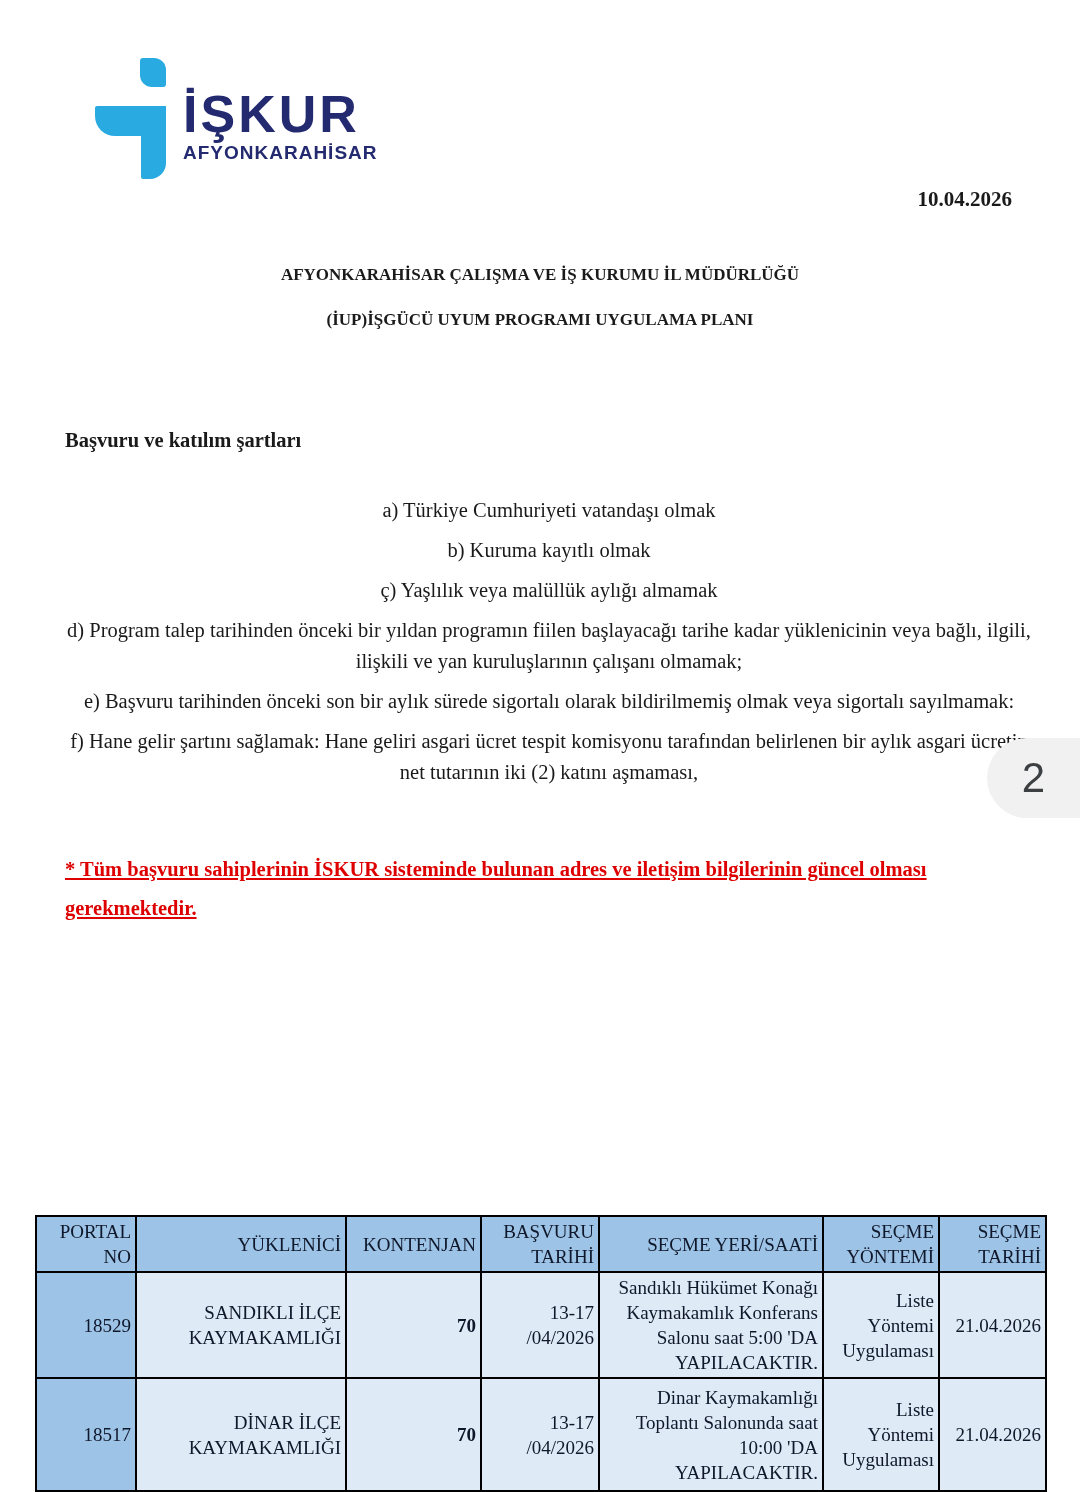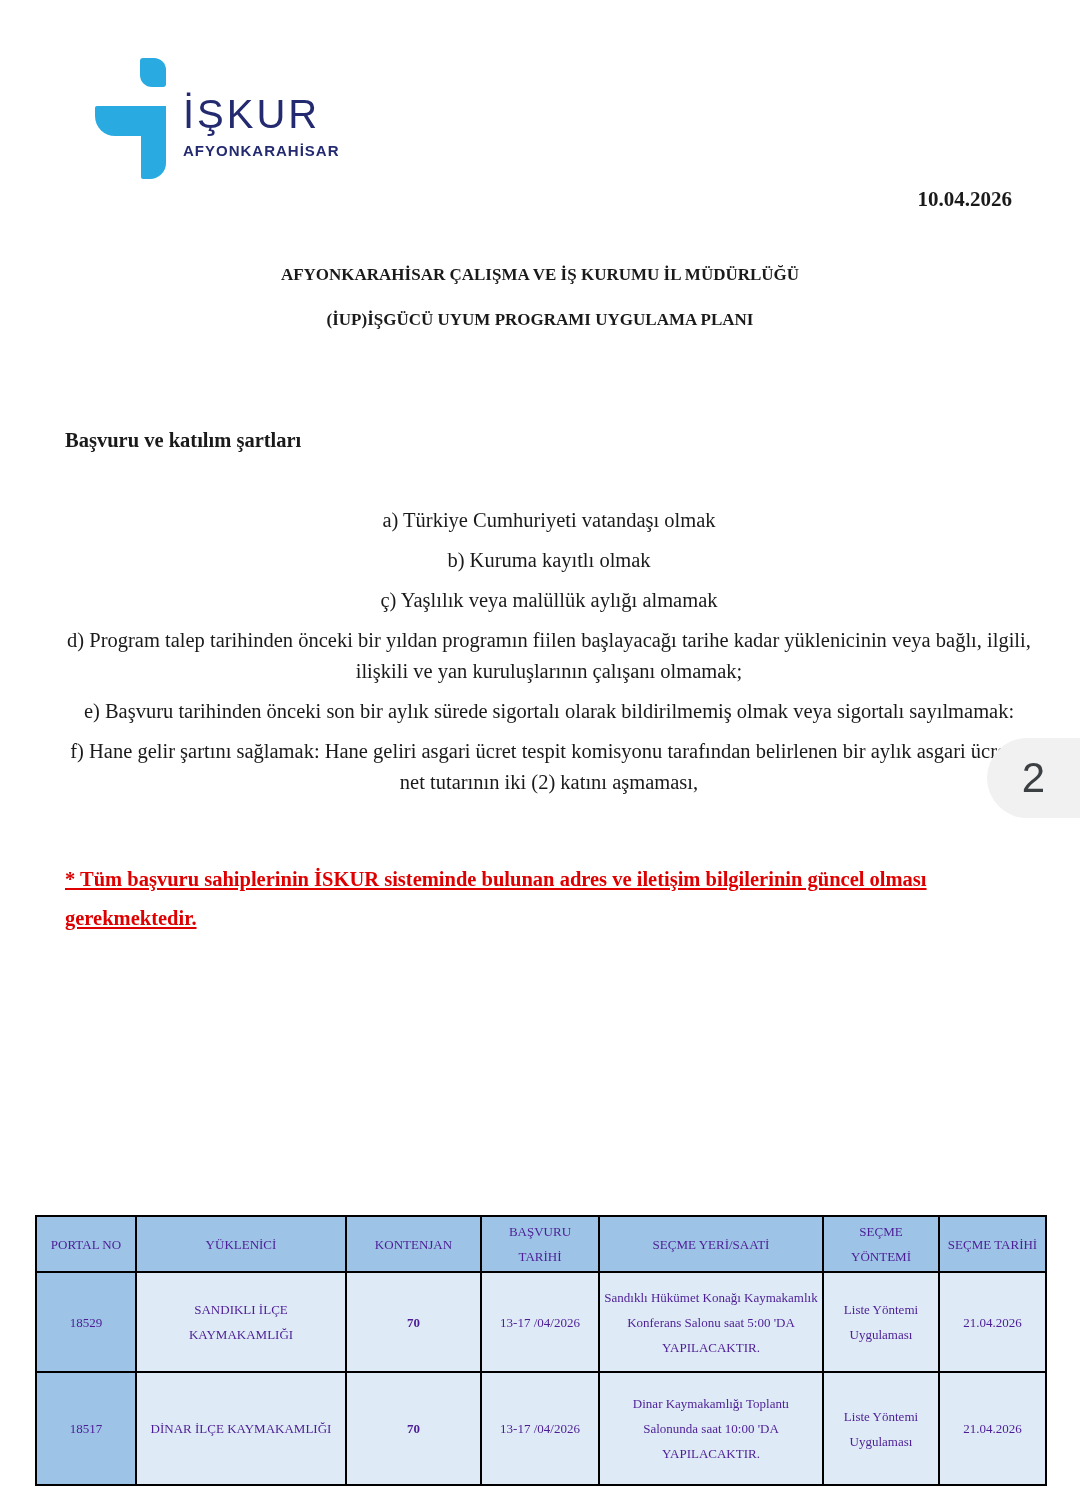--- a/index.html
+++ b/index.html
@@ -23,30 +23,30 @@
     overflow:hidden;
   }
 
   
   .logo{position:absolute;left:95px;top:56px;width:360px;height:130px;}
   .logo-shape{position:absolute;left:0;top:0;width:75px;height:128px;}
   .logo-dot{position:absolute;left:45px;top:2px;width:26px;height:29px;background:var(--accent);border-radius:3px 12px 3px 12px;}
   .logo-bar{position:absolute;left:0;top:50px;width:71px;height:30px;background:var(--accent);border-radius:2px 0 0 20px;}
   .logo-stem{position:absolute;left:46px;top:50px;width:25px;height:73px;background:var(--accent);border-radius:0 2px 16px 2px;}
   .logo-text{position:absolute;left:88px;top:38px;font-family:"Liberation Sans", sans-serif;color:var(--brand-navy);}
-  .logo-brand{font-size:40px;font-weight:normal;letter-spacing:3px;line-height:40px;}
-  .logo-sub{font-size:15px;font-weight:bold;letter-spacing:1px;margin-top:8px;text-align:center;}
+  .logo-brand{font-size:52px;font-weight:bold;letter-spacing:3px;line-height:40px;}
+  .logo-sub{font-size:19px;font-weight:bold;letter-spacing:1px;margin-top:8px;}
 
   
   .doc-date{position:absolute;top:187px;right:68px;font-size:21px;font-weight:bold;}
   .doc-title{position:absolute;top:252px;left:0;right:0;text-align:center;font-size:17px;font-weight:bold;line-height:45px;}
 
   
   .content{position:absolute;left:65px;top:425px;width:968px;font-size:20.5px;line-height:31px;}
-  .section-heading{font-weight:bold;margin-bottom:49px;}
+  .section-heading{font-weight:bold;margin-bottom:39px;}
   .content p{margin-bottom:9px;text-align:center;}
   .note{
     margin-top:62px;
     color:var(--note-red);
     font-weight:bold;
     text-decoration:underline;
     line-height:39px;
   }
 
   
@@ -57,23 +57,23 @@
     display:flex;align-items:center;justify-content:center;
     font-family:"Liberation Sans", sans-serif;font-size:42px;color:#3c4043;
   }
 
   
   .plan-table{
     position:absolute;left:35px;top:1215px;
     width:1010px;
     border-collapse:collapse;
     table-layout:fixed;
-    font-size:13px;
-    text-align:center;
-    color:#4c1d95;
+    font-size:19px;
+    text-align:right;
+    color:#0f172a;
   }
   .plan-table th,.plan-table td{
     border:2px solid var(--table-border);
     padding:2px 4px;
     vertical-align:middle;
     overflow:hidden;
   }
   .plan-table thead th{
     background:var(--header-bg);
     font-weight:normal;

